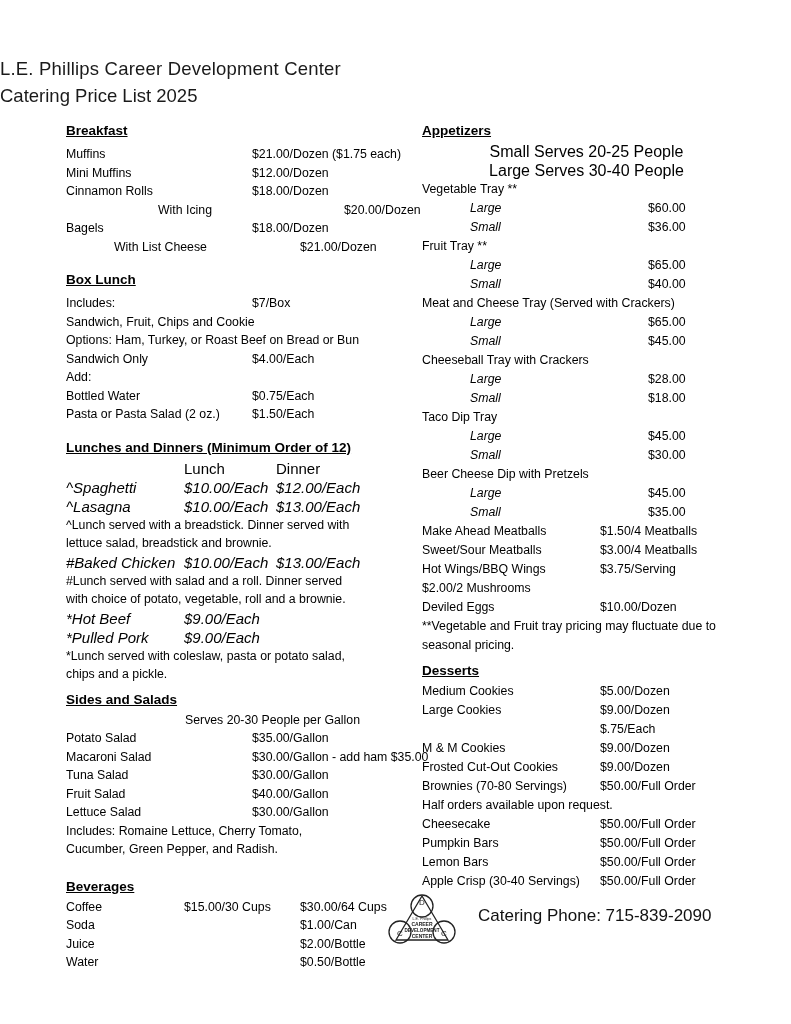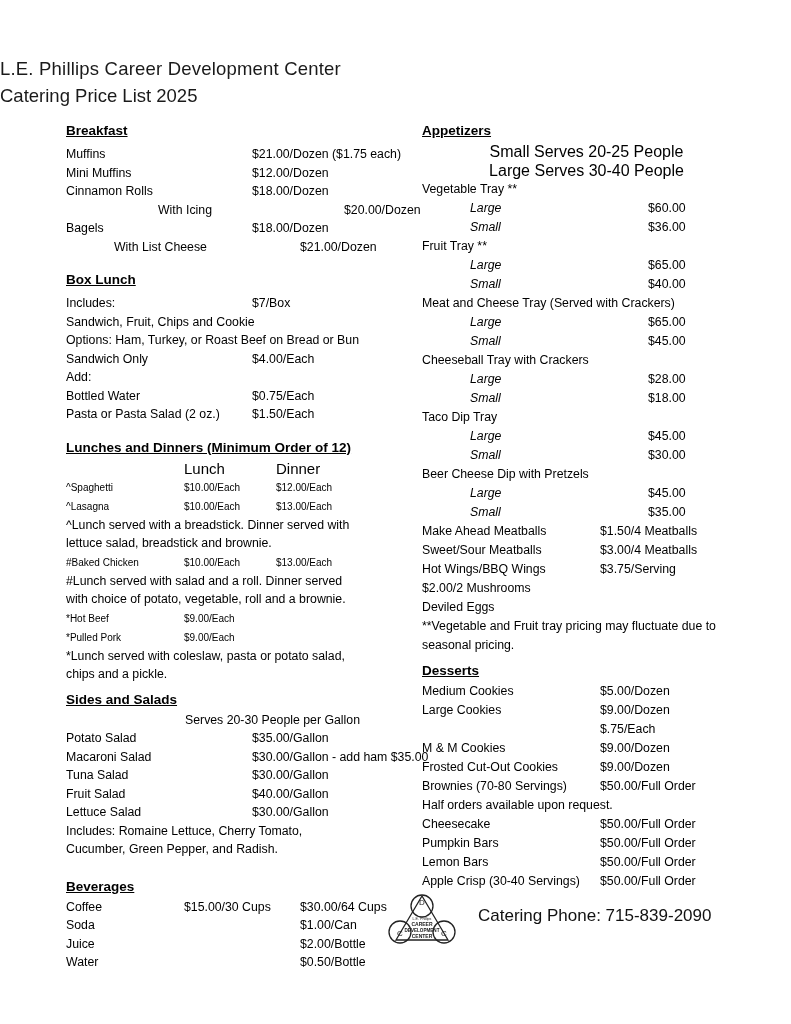--- a/index.html
+++ b/index.html
@@ -98,22 +98,23 @@
     display: flex;
     font-size: 15px;
     line-height: 19px;
     padding-left: 0px;
   }
   .ld-head .sp { width: 118px; flex: 0 0 118px; }
   .ld-head .c1 { width: 92px; flex: 0 0 92px; text-align: left; }
   .ld-head .c2 { width: 92px; flex: 0 0 92px; text-align: left; }
   .ld-row {
     display: flex;
-    font-size: 10px;
+    font-size: 15px;
     line-height: 19px;
+    font-style: italic;
   }
   .ld-row .nm { width: 118px; flex: 0 0 118px; }
   .ld-row .v1 { width: 92px; flex: 0 0 92px; }
   .ld-row .v2 { width: 92px; flex: 0 0 92px; }
 
   
   .rrow {
     display: flex;
     font-size: 12.3px;
     line-height: 19px;
@@ -406,20 +407,21 @@
         </div>
       <div class="rrow">
           <span class="n">Hot Wings/BBQ Wings</span>
           <span class="p">$3.75/Serving</span>
         </div>
       <div class="rrow">
           <span class="p">$2.00/2 Mushrooms</span>
         </div>
       <div class="rrow">
           <span class="n">Deviled Eggs</span>
+          <span class="p">$10.00/Dozen</span>
         </div>
       <div class="rnote wrap">**Vegetable and Fruit tray pricing may fluctuate due to seasonal pricing.</div>
 
       <div class="gap-sm"></div>
       <div class="sec-head tight">Desserts</div>
 
       <div class="rrow">
           <span class="n">Medium Cookies</span>
           <span class="p">$5.00/Dozen</span>
         </div>

